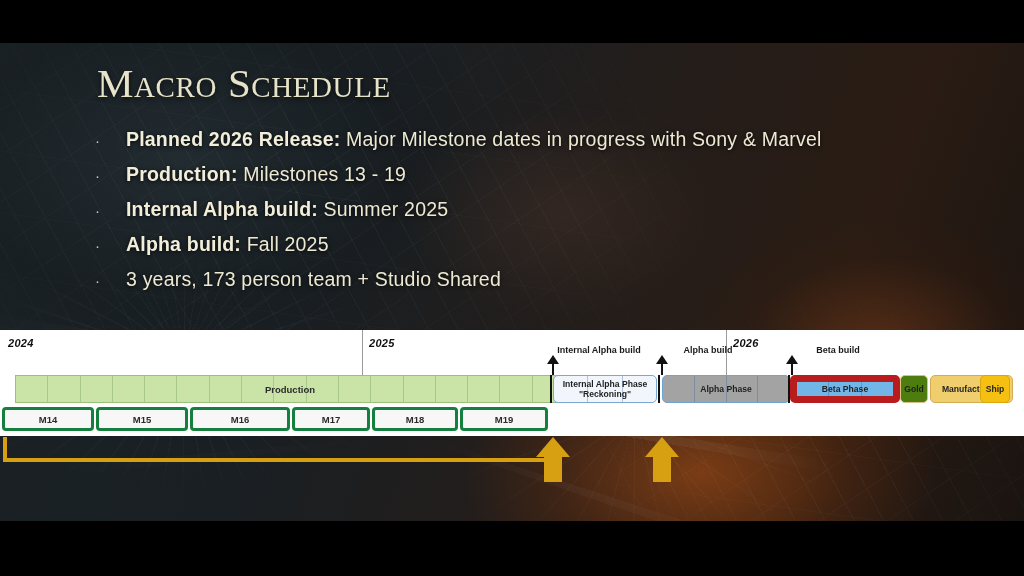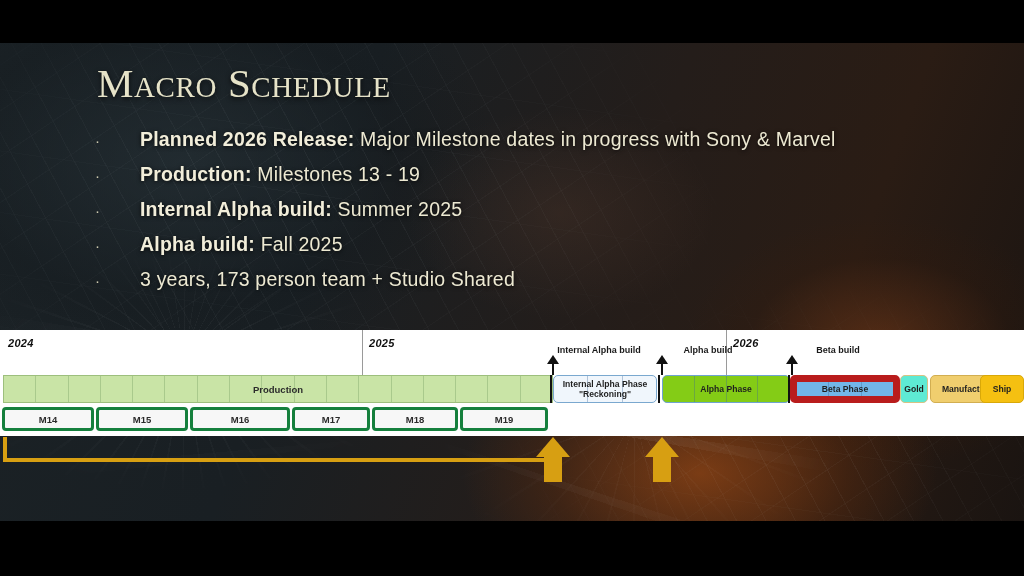--- a/index.html
+++ b/index.html
@@ -52,21 +52,20 @@
     font-variant:small-caps;letter-spacing:.6px;
     text-shadow:0 2px 5px rgba(0,0,0,.75);
   }
   #bullets{position:absolute;left:95px;top:127px;width:880px;z-index:10;}
   .bullet{display:flex;align-items:baseline;margin-bottom:11px;}
   .dot{width:31px;flex:0 0 31px;color:#CFCBB0;font-size:15px;line-height:1;}
   .btext{
     color:#EDE9D2;font-size:19.5px;line-height:24px;
     letter-spacing:.2px;text-shadow:0 1px 4px rgba(0,0,0,.8);
     font-weight:300;
-    margin-left:14px;
   }
   .btext b{font-weight:700;color:#F2EEDA;}
 
   
   #band{
     position:absolute;left:0;top:330px;width:1024px;height:106px;
     background:#FFFFFF;z-index:20;
   }
   .yeardiv{position:absolute;top:0;width:1px;height:50px;background:#9a9a9a;}
   .yearlbl{
@@ -105,23 +104,23 @@
     border-radius:5px;z-index:23;
     display:flex;align-items:center;justify-content:center;text-align:center;
     font-size:8.6px;font-weight:700;color:#1f1f1f;line-height:10.5px;
   }
   .phase .pg{position:absolute;inset:0;display:flex;border-radius:5px;overflow:hidden;}
   .phase .pg i{flex:1 1 0;border-right:1px solid rgba(60,100,150,.35);}
   .phase .pg i:last-child{border-right:none;}
   .phase .ptext{position:relative;z-index:3;padding:0 3px;}
 
   #ph-ialpha{background:#F0F6FC;border:1px solid #7aa8cf;}
-  #ph-alpha{background:#84cc16;border:1px solid #6fa3d0;}
+  #ph-alpha{background:#a3a3a3;border:1px solid #6fa3d0;}
   #ph-beta{background:#72B6E8;border:7px solid #b91c1c;}
-  #ph-gold{background:#5eead4;border:1px solid #d9c183;}
+  #ph-gold{background:#4d7c0f;border:1px solid #d9c183;}
   #ph-manu{background:#F0CE6E;border:1px solid #d2ae51;}
   #ph-ship{background:#F5C011;border:1px solid #d9a808;}
 
   
   .mile{
     position:absolute;top:407px;height:24px;box-sizing:border-box;
     background:#F7F7F7;border:3px solid #15803d;border-radius:4px;z-index:23;
     display:flex;align-items:center;justify-content:center;
     font-size:9.5px;font-weight:600;color:#2b2b2b;
   }
@@ -192,21 +191,21 @@
       <div class="annot" style="left: 0px; top: 0px; width: 884px; height: 576px; pointer-events: none;">
         <div class="alabel" style="left: 662px; top: 345px;">Alpha build</div>
         <div class="ashaft" style="left: 662px; top: 363px; height: 12px;"></div>
         <div class="ahead" style="left: 662px; top: 355px;"></div>
       </div>
       <div class="annot" style="left: 0px; top: 0px; width: 1024px; height: 576px; pointer-events: none;">
         <div class="alabel" style="left: 792px; top: 345px;">Beta build</div>
         <div class="ashaft" style="left: 792px; top: 363px; height: 12px;"></div>
         <div class="ahead" style="left: 792px; top: 355px;"></div>
       </div>
-      <div class="bar" id="prod" style="left: 3px; width: 550px;">
+      <div class="bar" id="prod" style="left: 15px; width: 550px;">
         <div class="cellgrid">
           <i></i>
           <i></i>
           <i></i>
           <i></i>
           <i></i>
           <i></i>
           <i></i>
           <i></i>
           <i></i>
@@ -251,21 +250,21 @@
           <i></i>
         </div>
         <div class="ptext">Gold</div>
       </div>
       <div class="phase" id="ph-manu" style="left: 930px; width: 83px;">
         <div class="pg">
           <i></i>
         </div>
         <div class="ptext">Manufacturing</div>
       </div>
-      <div class="phase" id="ph-ship" style="left: 980px; width: 44px;">
+      <div class="phase" id="ph-ship" style="left: 980px; width: 30px;">
         <div class="pg">
           <i></i>
         </div>
         <div class="ptext">Ship</div>
       </div>
       <div class="mile" style="left: 2px; width: 92px;">M14</div>
       <div class="mile" style="left: 96px; width: 92px;">M15</div>
       <div class="mile" style="left: 190px; width: 100px;">M16</div>
       <div class="mile" style="left: 292px; width: 78px;">M17</div>
       <div class="mile" style="left: 372px; width: 86px;">M18</div>

